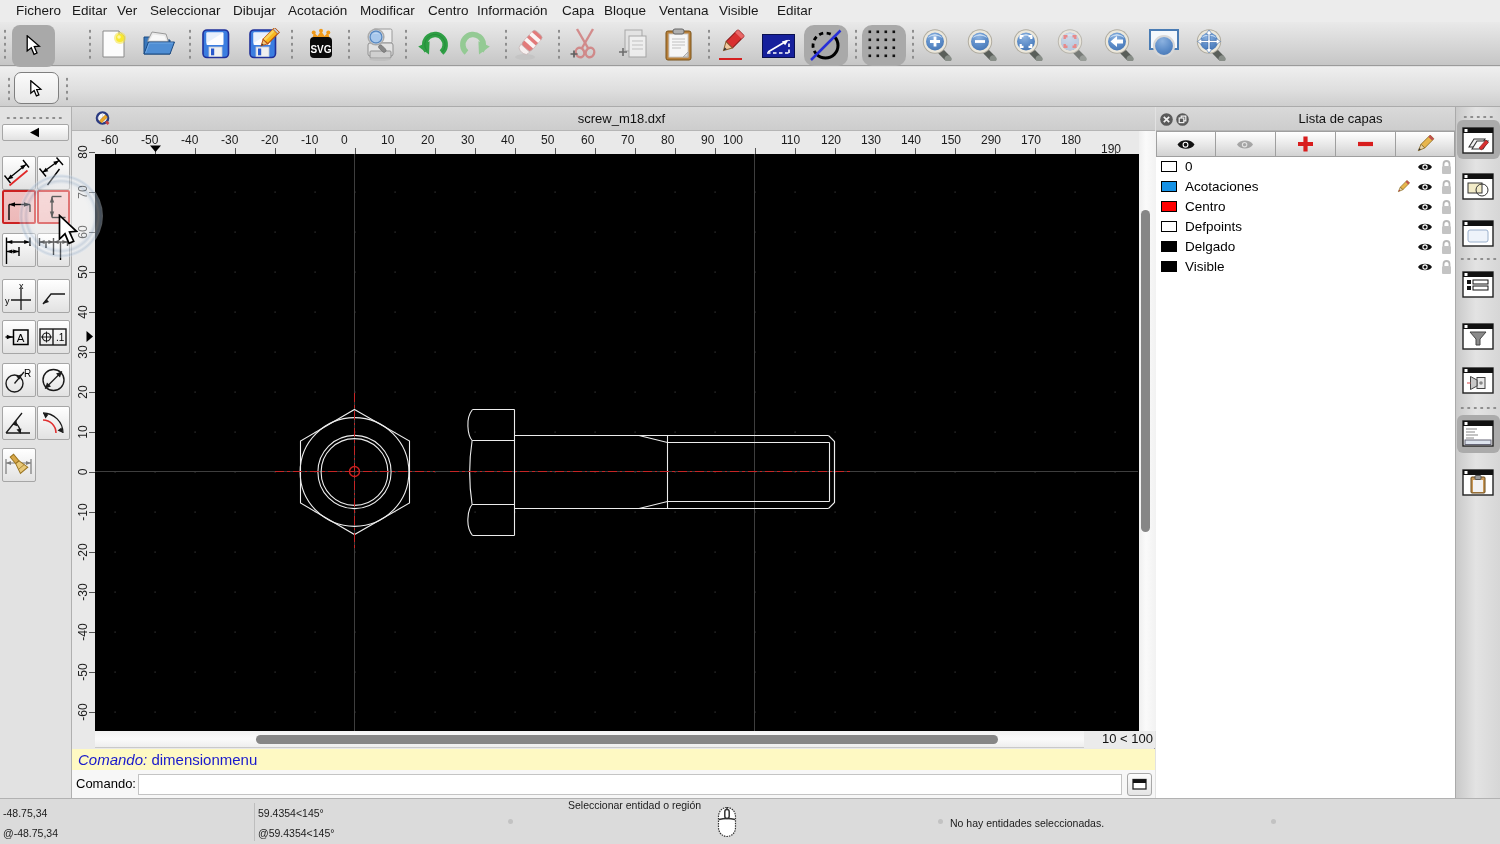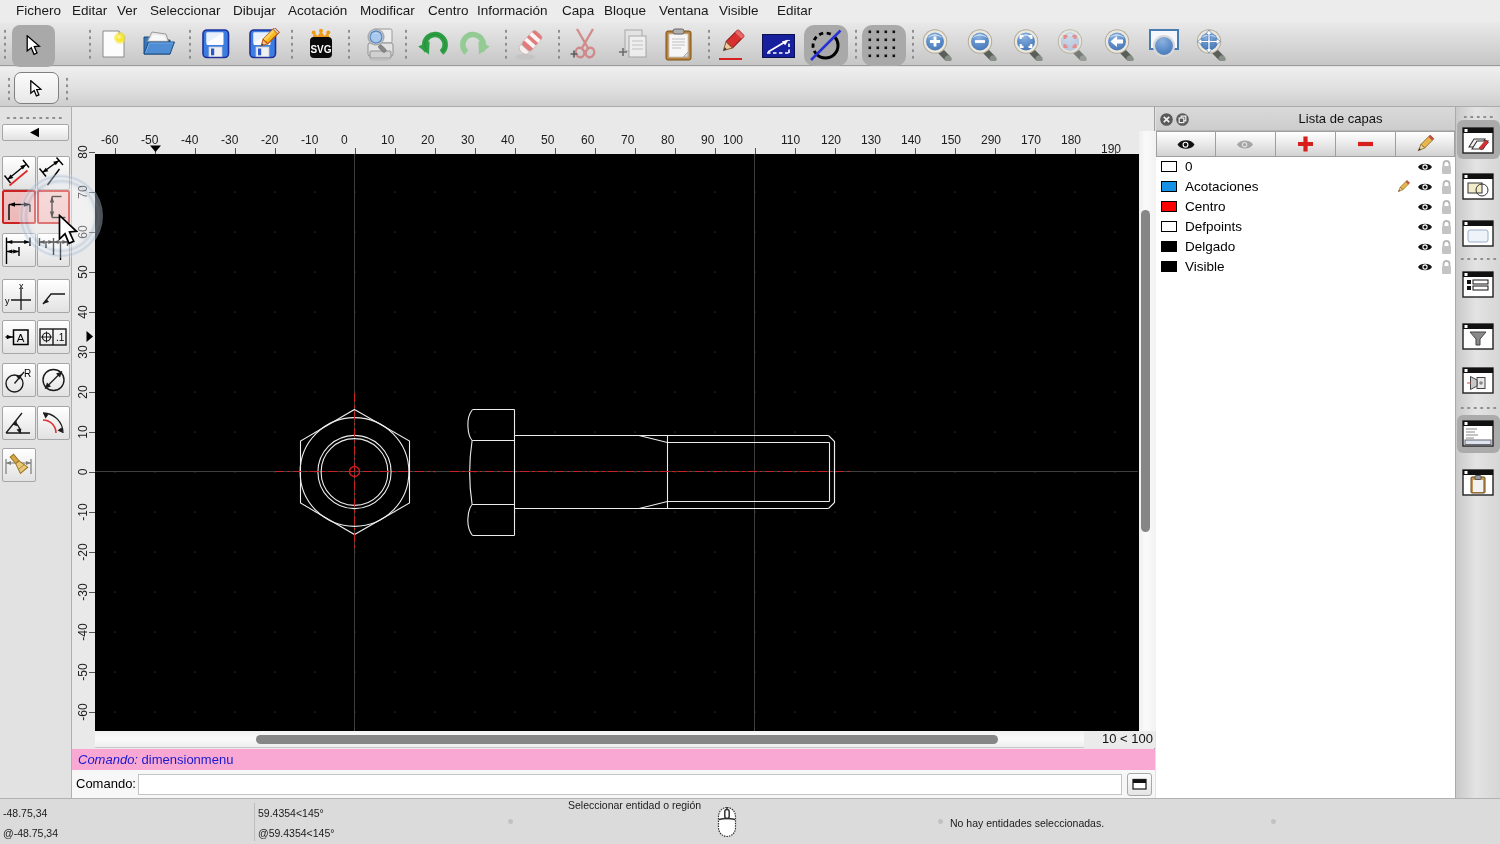--- a/index.html
+++ b/index.html
@@ -43,21 +43,21 @@
 .vr { left:0px; width:22px; height:20px; line-height:20px; text-align:center; transform:rotate(-90deg); }
 .tick { position:absolute; width:1px; height:6px; background:#555; bottom:0; }
 .vtick { position:absolute; height:1px; width:6px; background:#555; right:0; }
 #canvas { position:absolute; left:23px; top:47px; width:1044px; height:577px; background:#000; }
 
 #vsb { position:absolute; left:1067px; top:24px; width:17px; height:600px; background:linear-gradient(90deg,#efefef,#fafafa 40%,#f2f2f2); }
 #vsb .slider { position:absolute; left:2px; width:9px; border-radius:4.5px; background:#868686; }
 #hsbrow { position:absolute; left:23px; top:624px; width:1060px; height:17px; background:linear-gradient(#f2f2f2,#fafafa 50%,#eeeeee); border-bottom:1px solid #c9c9c9;}
 #hsbrow .slider { position:absolute; top:4px; height:9px; border-radius:4.5px; background:#868686; }
 #gridinfo { position:absolute; left:1012px; top:624px; width:71px; height:17px; background:#ebebeb; font-size:13px; color:#111; text-align:right; padding-right:2px; line-height:16px;}
-#cmdhist { position:absolute; left:0px; top:642px; width:1083px; height:30px; background:#f9a8d4; border-bottom:1px solid #bbb; font-size:13px; color:#1919cc; line-height:21px; }
+#cmdhist { position:absolute; left:0px; top:642px; width:1083px; height:30px; background:#fef9c3; border-bottom:1px solid #bbb; font-size:15px; color:#1919cc; line-height:21px; }
 #cmdrow { position:absolute; left:0px; top:663px; width:1083px; height:28px; background:#f7f7f7; font-size:13px; }
 #cmdrow input { position:absolute; left:66px; top:3.5px; width:984px; height:21px; border:1px solid #c4c4c4; background:#fff; }
 
 #rpanel { position:absolute; left:1156px; top:107px; width:299px; height:691px; background:#fff; }
 #rptitle { position:absolute; left:0; top:0; width:299px; height:24px; background:linear-gradient(#d9d9d9,#cdcdcd); border-bottom:1px solid #b5b5b5; }
 #rptoolbar { position:absolute; left:0; top:24px; width:299px; height:26px; }
 .rpbtn { position:absolute; top:0; height:26px; background:linear-gradient(#ffffff,#e9e9e9 50%,#d2d2d2); border:1px solid #9f9f9f; }
 .lrow { position:absolute; left:0; width:299px; height:20px; }
 .lrow .sw { position:absolute; left:5px; top:4px; width:16px; height:11px; border:1px solid #000; }
 .lrow .nm { position:absolute; left:29px; top:2px; font-size:13.5px; color:#000; }
@@ -512,20 +512,29 @@
     </div>
 </div>
 <div id="cursor-fx">
   <div class="abs" style="left:19px;top:174px;width:84px;height:84px;border-radius:50%;background:radial-gradient(circle, rgba(255,255,255,0.36) 0%, rgba(255,255,255,0.38) 46%, rgba(240,245,250,0.40) 54%, rgba(165,186,210,0.42) 59%, rgba(238,243,249,0.38) 63%, rgba(160,182,207,0.44) 67%, rgba(236,242,248,0.36) 71%, rgba(155,178,204,0.46) 76%, rgba(233,240,247,0.34) 80%, rgba(148,172,199,0.48) 85%, rgba(190,205,222,0.32) 90%, rgba(138,162,191,0.5) 95%, rgba(138,162,191,0) 100%);z-index:60"></div>
   <svg class="abs" style="left:58px;top:214px;z-index:61" width="20" height="32" viewBox="0 0 20 32">
       <path d="M1.5 1.5 L1.5 25 L7 19.8 L11 29.3 L15.7 27.2 L11.5 18 L18.5 17.3 Z" fill="#fff" stroke="#000" stroke-width="1.7"></path>
     </svg>
 </div>
 
 <div id="mdi">
+  <div id="titlebar">
+      <div class="txt">screw_m18.dxf</div>
+    <svg style="position:absolute;left:23px;top:4px" width="16" height="16" viewBox="0 0 16 16">
+        <circle cx="7.5" cy="7" r="5.6" fill="#fafafa" stroke="#2a3a80" stroke-width="2.4"></circle>
+        <path d="M7.5 2 L7.5 12 M2.5 7 L12.5 7" stroke="#d0d0dc" stroke-width="0.7"></path>
+        <path d="M4.5 9.8 L10.3 4 L12.4 6.1 L6.6 11.9 Z" fill="#f0a828" stroke="#a87818" stroke-width="0.6"></path>
+        <path d="M11 10.5 L13.5 13" stroke="#c84040" stroke-width="2.6"></path>
+      </svg>
+    </div>
   <div id="hruler">
     <span class="rlab" style="left:6px;top:2px">-60</span>
       <span class="tick" style="left:20px"></span>
     <span class="rlab" style="left:46px;top:2px">-50</span>
       <span class="tick" style="left:60px"></span>
     <span class="rlab" style="left:86px;top:2px">-40</span>
       <span class="tick" style="left:100px"></span>
     <span class="rlab" style="left:126px;top:2px">-30</span>
       <span class="tick" style="left:140px"></span>
     <span class="rlab" style="left:166px;top:2px">-20</span>

